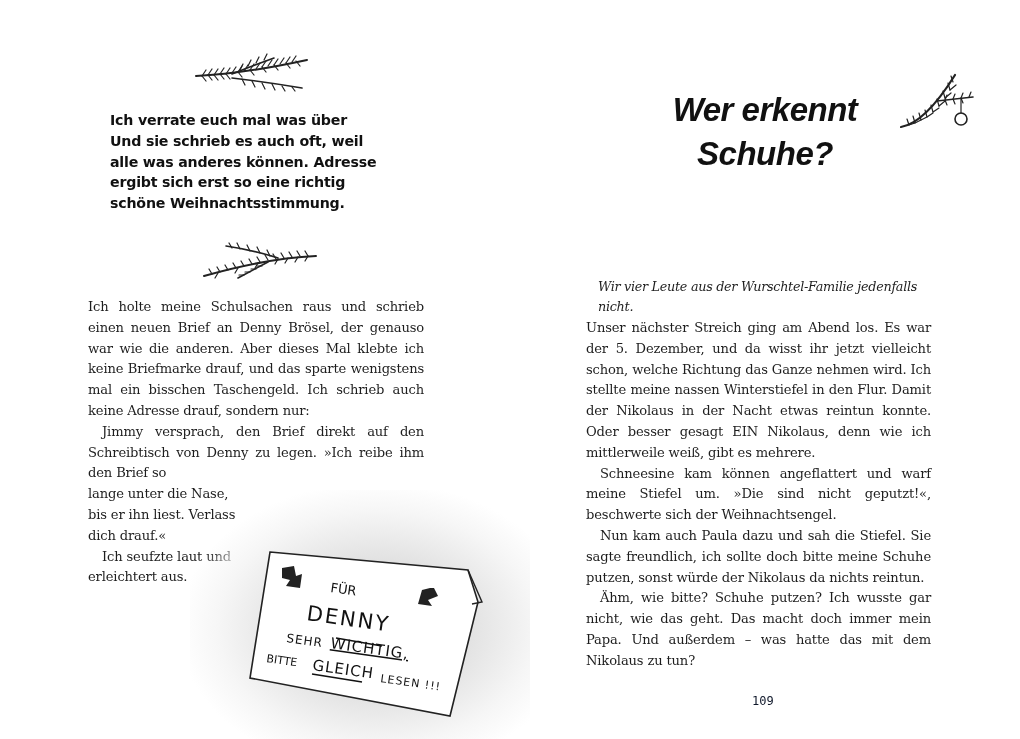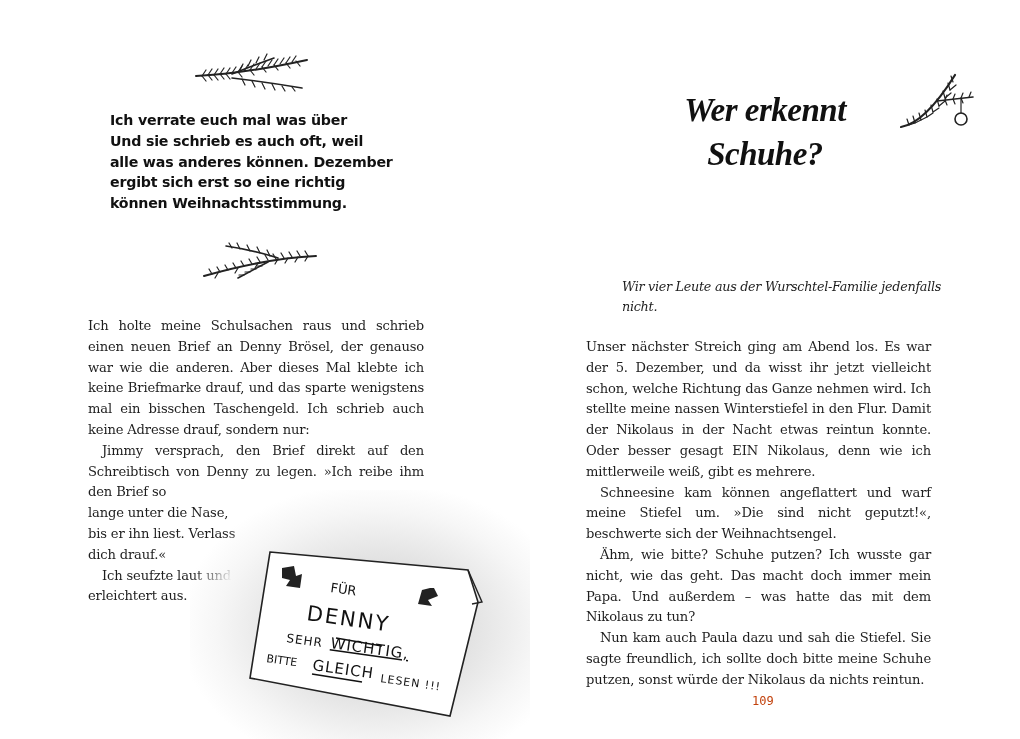--- a/index.html
+++ b/index.html
@@ -12,48 +12,48 @@
     .page-right { left: 510px; width: 510px; }
 
     .branch { position: absolute; }
     .callout {
       position: absolute; left: 110px; top: 110px; width: 290px;
       text-align: left; font-family: "DejaVu Sans", sans-serif; font-weight: bold;
       font-size: 14.2px; line-height: 20.8px; letter-spacing: -0.2px; color: #111;
     }
     .body-text {
       position: absolute; font-family: "DejaVu Serif", serif;
-      font-size: 13.1px; line-height: 20.8px; color: #1e1e1e; letter-spacing: -0.15px; margin-top: 19px;
+      font-size: 13.1px; line-height: 20.8px; color: #1e1e1e; letter-spacing: -0.15px;
     }
     .body-text p { margin: 0; }
     .indent { text-indent: 14px; }
     .smallcaps { letter-spacing: 0.9px; }
     .left-text { left: 88px; top: 297px; width: 336px; }
     .narrow { width: 148px; }
 
     .card-glow {
       position: absolute; left: 190px; top: 490px; width: 340px; height: 250px;
       background: radial-gradient(ellipse at 55% 55%, #cfcfcf 0%, #e2e2e2 35%, #f6f6f6 60%, rgba(255,255,255,0) 75%);
     }
     .card { position: absolute; left: 240px; top: 540px; }
 
     .title {
       position: absolute; left: 630px; top: 88px; width: 270px; text-align: center;
-      font-family: Liberation Serif, serif; font-weight: bold; font-style: italic;
+      font-family: Liberation Sans, sans-serif; font-weight: bold; font-style: italic;
       font-size: 33px; line-height: 44px; color: #111; letter-spacing: -0.5px;
     }
     .right-branch { left: 895px; top: 65px; }
     .lead {
       position: absolute; left: 598px; top: 277px; width: 345px;
-      font-style: italic; font-size: 12.8px; line-height: 20px; color: #1e1e1e; letter-spacing: -0.3px; margin-left: 24px;
+      font-style: italic; font-size: 12.8px; line-height: 20px; color: #1e1e1e; letter-spacing: -0.3px;
     }
     .right-text { left: 586px; top: 318px; width: 345px; }
     .page-number {
       position: absolute; left: 752px; top: 694px; font-family: "DejaVu Sans Mono", monospace;
-      font-size: 12px; color: #c2410c;
+      font-size: 12px; color: #0f172a;
     }
   </style>
 </head>
 <body>
 
 <div class="page page-left">
 
   <svg class="branch" style="left:192px; top:52px;" width="120" height="40" viewBox="0 0 120 40">
     <g stroke="#222" stroke-width="1.2" fill="none" stroke-linecap="round">
       <path d="M4 24 Q50 22 115 8" stroke-width="2"></path>
@@ -64,23 +64,23 @@
         <path d="M10 24 l4 5 M16 23 l4 5 M22 23 l4 5 M28 22 l4 5 M34 22 l4 5 M46 20 l4 5 M58 18 l4 5 M70 15 l4 5 M82 13 l4 5 M94 11 l4 5 M104 9 l4 5"></path>
         <path d="M48 18 l3 -6 M56 14 l3 -6 M64 11 l3 -6 M72 8 l3 -6"></path>
         <path d="M50 27 l3 6 M60 29 l3 6 M70 31 l3 6 M80 32 l3 6 M90 34 l3 5 M100 35 l3 4"></path>
       </g>
     </g>
   </svg>
 
   <div class="callout">
     <div>Ich verrate euch mal was über</div>
     <div>Und sie schrieb es auch oft, weil</div>
-    <div>alle was anderes können. Dezember</div>
+    <div>alle was anderes können. Adresse</div>
     <div>ergibt sich erst so eine richtig</div>
-    <div>können Weihnachtsstimmung.</div>
+    <div>schöne Weihnachtsstimmung.</div>
   </div>
 
   <svg class="branch" style="left:198px; top:240px;" width="122" height="42" viewBox="0 0 122 42">
     <g stroke="#222" stroke-width="1.2" fill="none" stroke-linecap="round">
       <path d="M118 16 Q70 18 6 36" stroke-width="2"></path>
       <path d="M80 18 Q55 10 28 6" stroke-width="1.6"></path>
       <path d="M70 22 Q55 30 40 38" stroke-width="1.6"></path>
       <path d="M110 16 l-3 -5 M102 16 l-3 -5 M94 17 l-3 -5 M86 18 l-3 -5 M78 19 l-3 -5 M70 20 l-3 -5 M62 22 l-3 -5 M54 24 l-3 -5 M46 26 l-3 -5 M38 28 l-3 -5 M30 30 l-3 -5 M22 32 l-3 -5 M14 34 l-3 -5"></path>
       <path d="M110 16 l-3 5 M100 17 l-3 5 M90 18 l-3 5 M80 19 l-3 5 M60 23 l-3 5 M40 28 l-3 5 M20 33 l-3 5"></path>
       <path d="M72 16 l-3 -6 M62 13 l-3 -6 M52 11 l-3 -6 M42 9 l-3 -6 M34 8 l-3 -5"></path>
@@ -138,17 +138,17 @@
     <line x1="66" y1="33" x2="66" y2="48"></line>
     <circle cx="66" cy="54" r="6" stroke-width="1.6"></circle>
   </g>
 </svg>
 
 <div class="lead">Wir vier Leute aus der Wurschtel-Familie jedenfalls nicht.</div>
 
 <div class="body-text right-text">
   <p style="text-align:justify;">Unser nächster Streich ging am Abend los. Es war der 5. Dezember, und da wisst ihr jetzt vielleicht schon, welche Richtung das Ganze nehmen wird. Ich stellte meine nassen Winterstiefel in den Flur. Damit der Nikolaus in der Nacht etwas reintun konnte. Oder besser gesagt EIN Nikolaus, denn wie ich mittlerweile weiß, gibt es mehrere.</p>
   <p class="indent" style="text-align:justify;">Schneesine kam können angeflattert und warf meine Stiefel um. »Die sind nicht geputzt!«, beschwerte sich der Weihnachtsengel.</p>
+  <p class="indent" style="text-align:justify;">Nun kam auch Paula dazu und sah die Stiefel. Sie sagte freundlich, ich sollte doch bitte meine Schuhe putzen, sonst würde der Nikolaus da nichts reintun.</p>
   <p class="indent" style="text-align:justify;">Ähm, wie bitte? Schuhe putzen? Ich wusste gar nicht, wie das geht. Das macht doch immer mein Papa. Und außerdem – was hatte das mit dem Nikolaus zu tun?</p>
-  <p class="indent" style="text-align:justify;">Nun kam auch Paula dazu und sah die Stiefel. Sie sagte freundlich, ich sollte doch bitte meine Schuhe putzen, sonst würde der Nikolaus da nichts reintun.</p>
 </div>
 
 <div class="page-number">109</div>
 
 </body></html>

